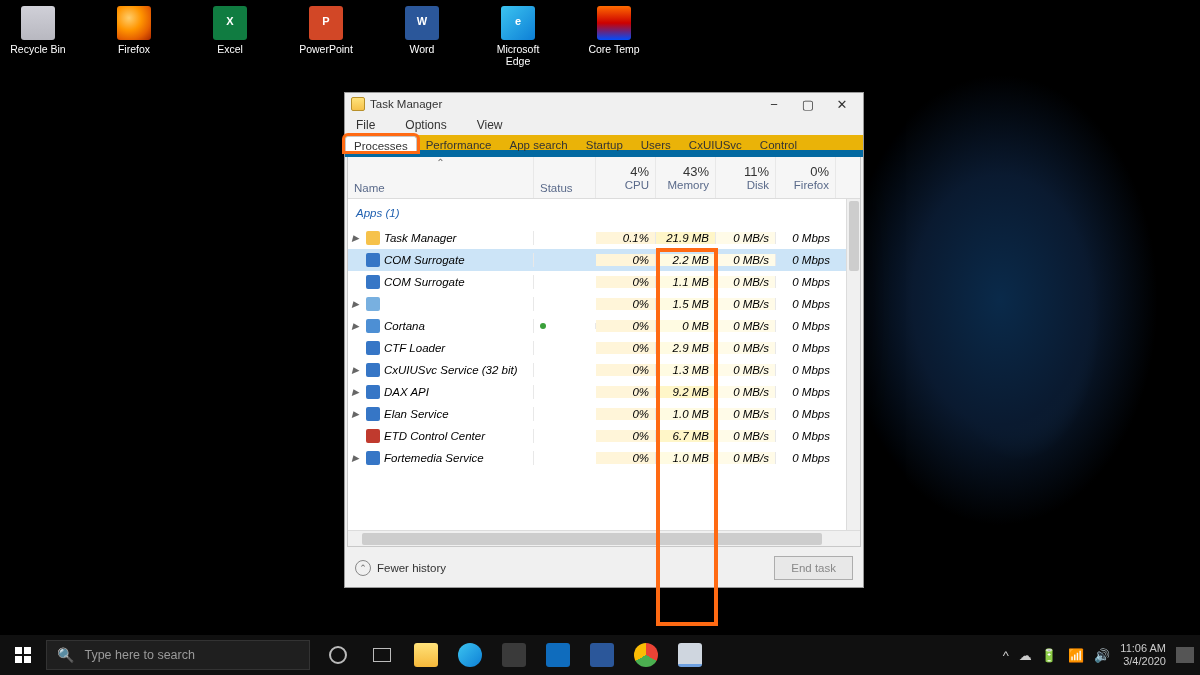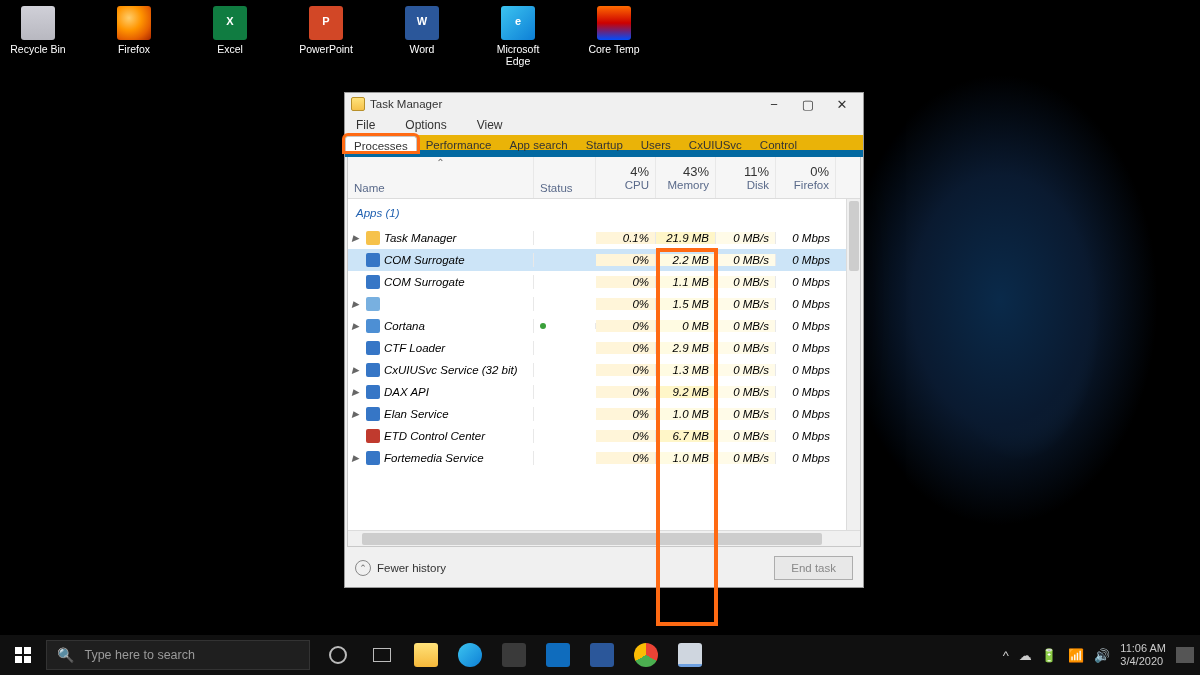--- a/index.html
+++ b/index.html
@@ -103,21 +103,21 @@
   background: #101010; display: flex; align-items: center; color: #ccc;
 }
 .start { width: 46px; height: 40px; display: flex; align-items: center; justify-content: center; cursor: pointer; }
 .start svg { width: 16px; height: 16px; }
 .search { width: 264px; height: 30px; background: #1f1f1f; border: 1px solid #333; display: flex; align-items: center; padding: 0 10px; color: #9a9a9a; font-size: 12.5px; gap: 10px; }
 .search .mag { font-size: 14px; }
 .tb-icons { display: flex; margin-left: 6px; }
 .tb-ic { width: 44px; height: 40px; display: flex; align-items: center; justify-content: center; cursor: pointer; }
 .tb-ic .app { width: 24px; height: 24px; border-radius: 3px; }
 .systray { margin-left: auto; display: flex; align-items: center; gap: 10px; padding-right: 6px; font-size: 11px; }
-.clock { text-align: left; line-height: 1.15; cursor: pointer; font-size: 11px; }
+.clock { text-align: right; line-height: 1.15; cursor: pointer; font-size: 11px; }
 .tray-ic { font-size: 13px; cursor: pointer; }
 .noti { width: 18px; height: 16px; background: #555; cursor: pointer; }
 </style>
 </head>
 <body>
 
 <div class="wallpaper"></div>
 
 <div class="desktop-icons">
   <div class="d-icon"><div class="ic recycle"></div><span>Recycle Bin</span></div>

